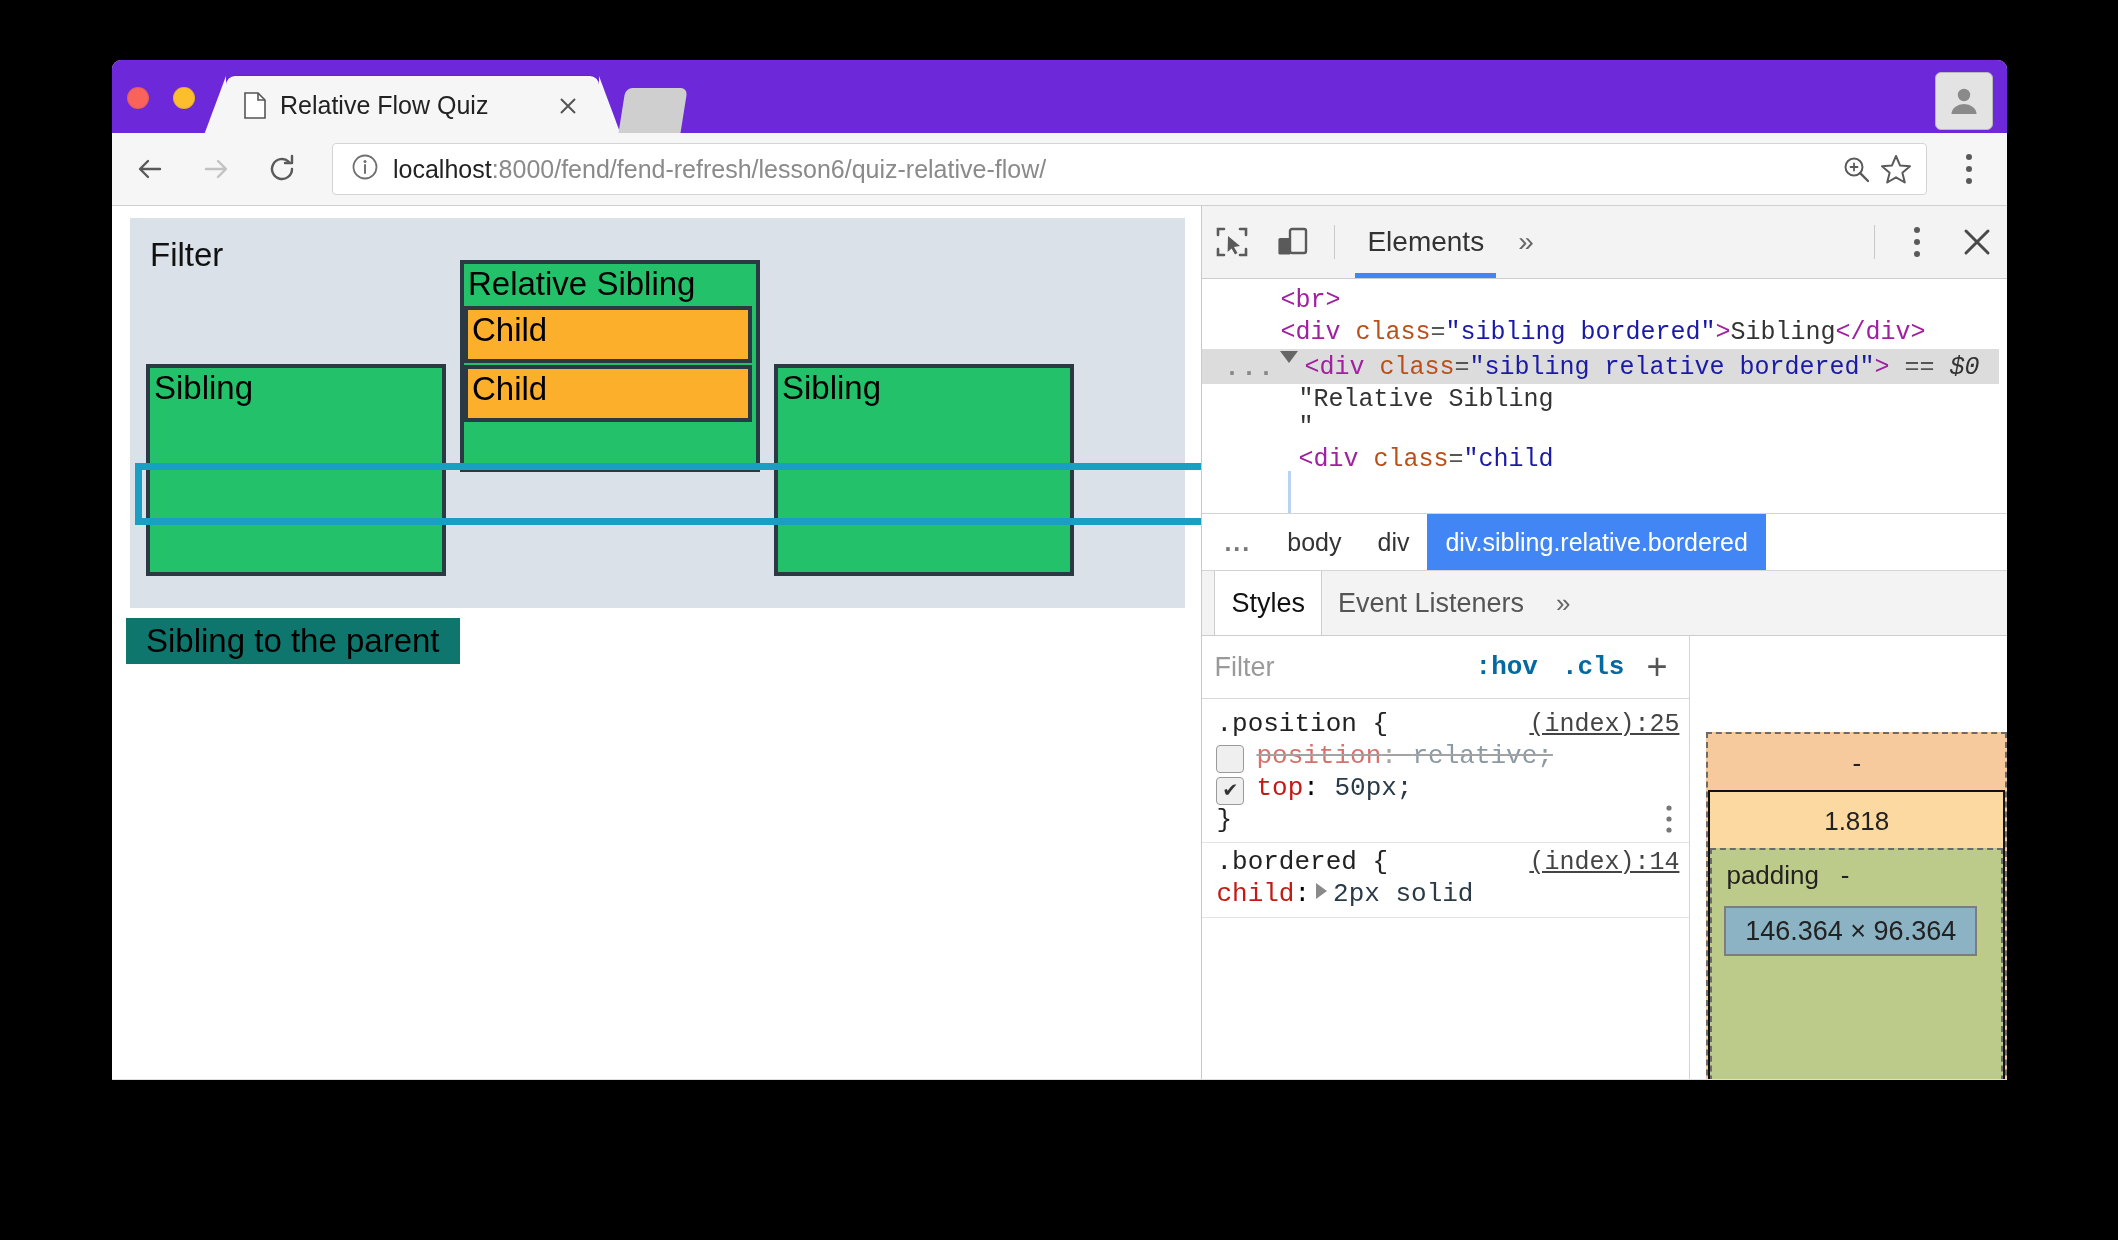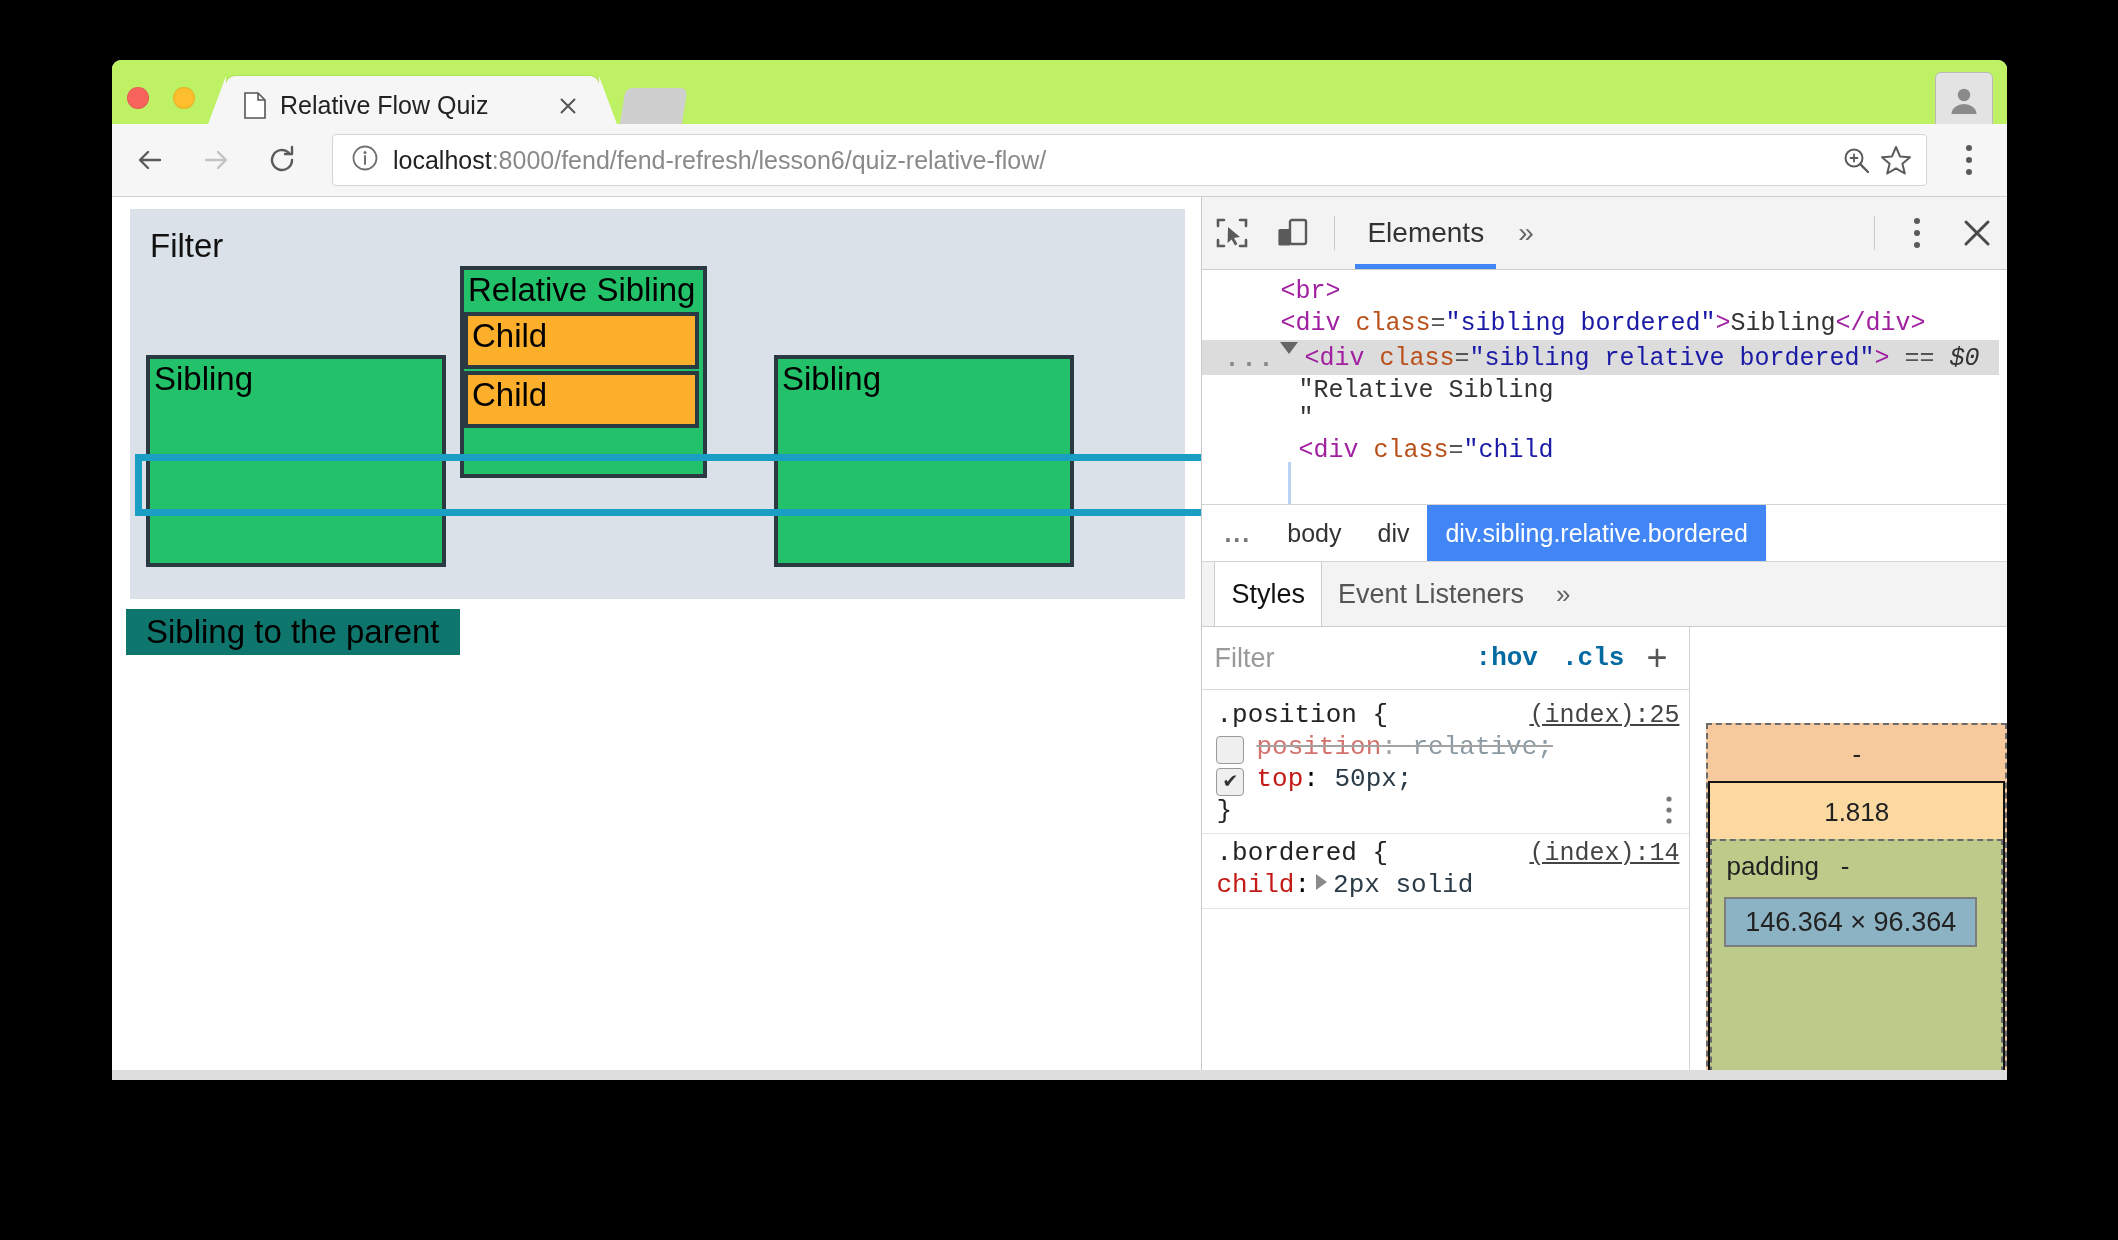--- a/index.html
+++ b/index.html
@@ -19,22 +19,22 @@
     width: 1895px; height: 1020px;
     background: #dedede;
     border-radius: 9px 9px 0 0;
     overflow: hidden;
     box-shadow: 0 10px 40px rgba(0,0,0,0.55);
   }
 
   
   .tabstrip {
     position: relative;
-    height: 64px;
-    background: #bef264;
+    height: 73px;
+    background: #6d28d9;
   }
   .traffic {
     position: absolute; left: 15px; top: 27px;
     display: flex; gap: 24px; align-items: center;
   }
   .light { width: 22px; height: 22px; border-radius: 50%; }
   .light.red    { background: #f8645c; box-shadow: inset 0 0 0 1px rgba(0,0,0,0.08); }
   .light.yellow { background: #fcbe2d; box-shadow: inset 0 0 0 1px rgba(0,0,0,0.08); }
   .light.green  { background: #2bc93f; box-shadow: inset 0 0 0 1px rgba(0,0,0,0.08); }
 
@@ -144,21 +144,21 @@
     box-sizing: border-box;
     font-size: 33px; color: #000;
     line-height: 1.2;
     padding-left: 4px;
   }
   .green  { background: #23c26a; }
 
   
   .sibling-1 { left: 16px; top: 146px; width: 300px; height: 212px; }
   
-  .relative-sibling { left: 330px; top: 57px; width: 247px; height: 212px; }
+  .relative-sibling { left: 330px; top: 42px; width: 300px; height: 212px; }
   .child {
     position: relative;
     margin-top: 2px;
     border: 4px solid #2b3a42;
     box-sizing: border-box;
     background: #fbaf2a;
     height: 57px;
     font-size: 33px; color: #000;
     padding-left: 4px;
     width: 100%;

